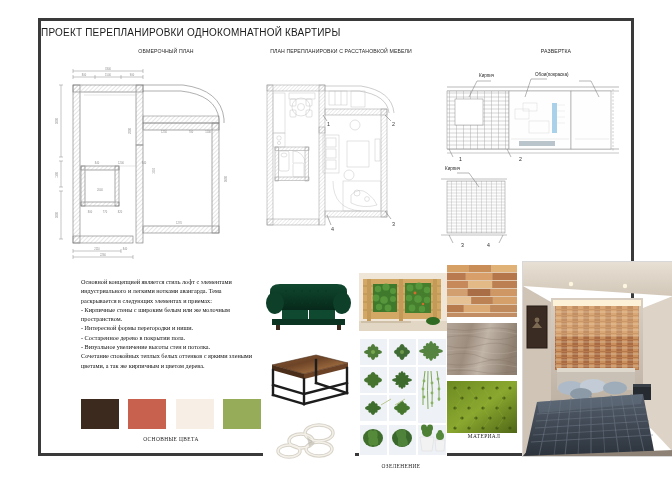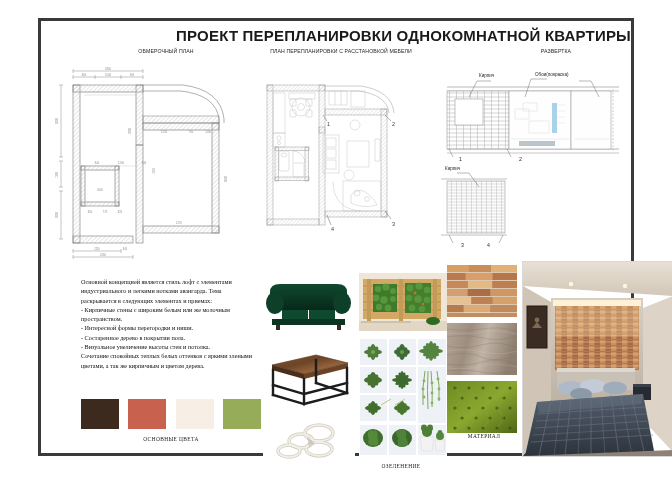--- a/index.html
+++ b/index.html
@@ -9,22 +9,22 @@
     font-family:"Liberation Sans", sans-serif;
   }
   .board{
     position:absolute;left:38px;top:18px;width:596px;height:438px;
     background:#ffffff;border:3px solid #3a3a3a;box-sizing:border-box;
   }
   .inner{position:absolute;inset:0;}
 
   
   .main-title{
-    position:absolute;left:0;top:6px;width:100%;text-align:right;
-    font-size:15px;letter-spacing:.2px;color:#1a1a1a;font-weight:700;
+    position:absolute;left:0;top:6px;width:100%;text-align:left;
+    font-size:10px;letter-spacing:.2px;color:#1a1a1a;font-weight:400;
   }
   .sec-head{
     position:absolute;text-align:center;font-size:5.2px;color:#1f1f1f;
     letter-spacing:.1px;line-height:1.35;
   }
   #h-measure{left:50px;top:27px;width:150px;}
   #h-furn{left:220px;top:27px;width:160px;}
   #h-elev{left:430px;top:27px;width:170px;}
 
   

